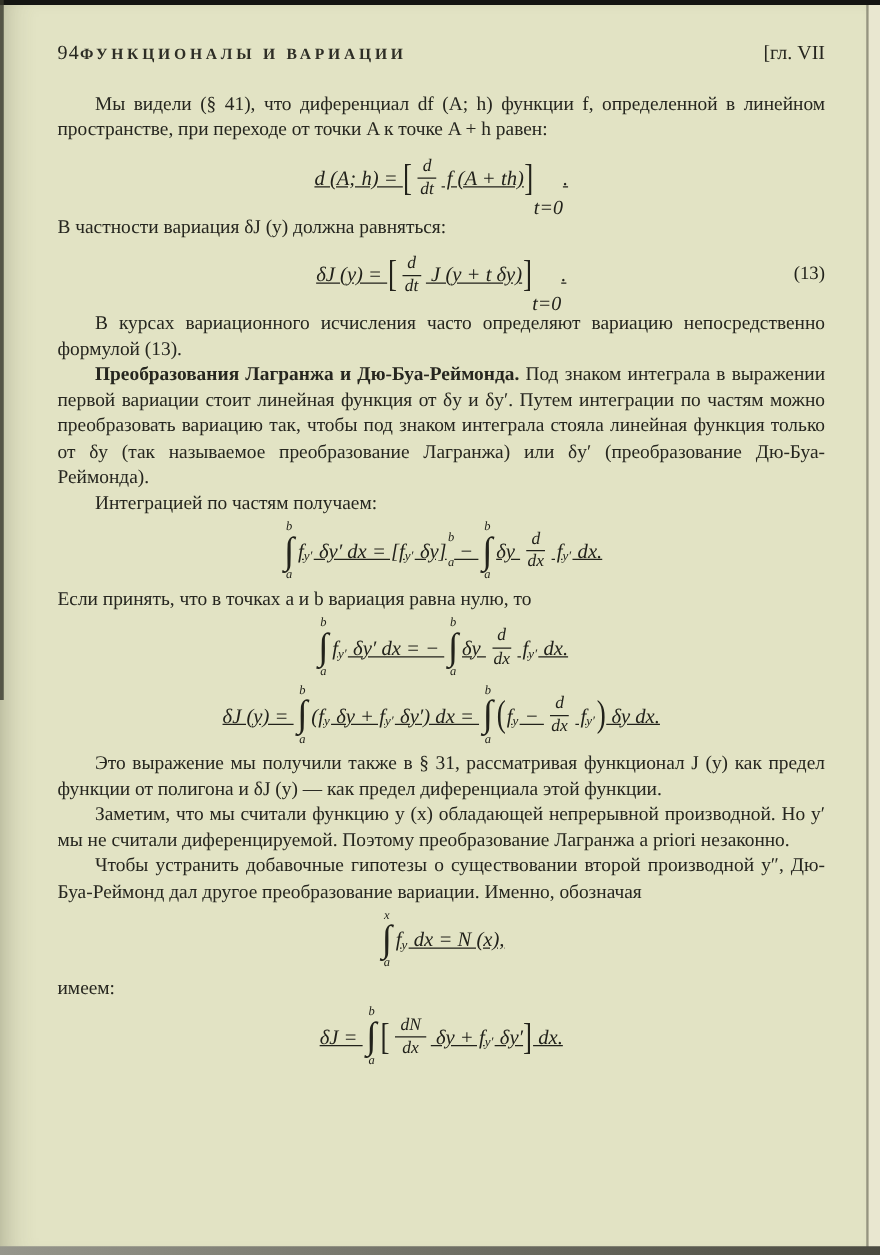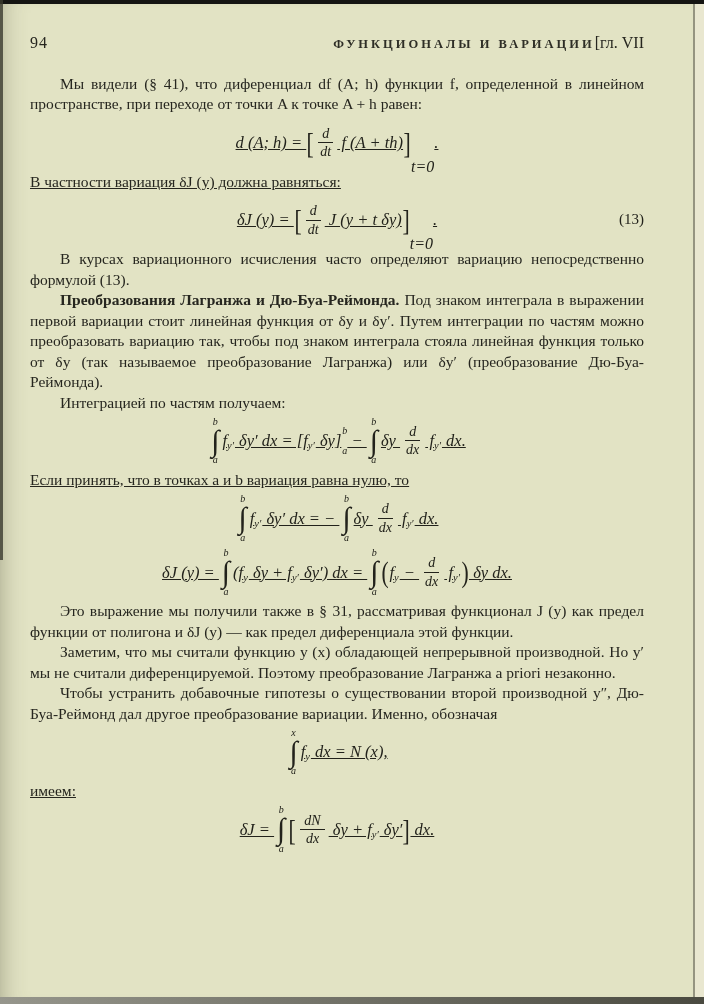--- a/index.html
+++ b/index.html
@@ -12,30 +12,30 @@
     color:#26261f;
     box-shadow:inset 18px 0 26px -18px rgba(80,80,55,.45), inset -6px 0 14px -8px rgba(90,90,60,.35);
   }
   
   .edge-top{position:absolute;top:0;left:0;width:704px;height:4px;background:#141412;}
   .edge-left{position:absolute;top:0;left:0;width:3px;height:560px;background:#3a392e;opacity:.8;}
   .edge-right-light{position:absolute;top:4px;right:0;width:9px;height:994px;background:#e9e7d0;}
   .edge-right-line{position:absolute;top:4px;right:9px;width:2px;height:994px;background:#57564a;opacity:.55;}
   .edge-bottom{position:absolute;bottom:0;left:0;width:704px;height:7px;background:linear-gradient(90deg,#96968c,#4a4a40);}
 
-  .content{position:absolute;left:30px;top:34px;width:614px;}
+  .content{position:absolute;left:46px;top:34px;width:614px;}
 
   .header{display:flex;align-items:baseline;margin-bottom:22px;}
   .page-num{font-size:16px;letter-spacing:1px;}
-  .run-title{flex:1;text-align:right;font-size:12.5px;letter-spacing:3px;font-weight:bold;color:#2e2e26;}
+  .run-title{flex:1;text-align:left;font-size:12.5px;letter-spacing:3px;font-weight:bold;color:#2e2e26;}
   .chapter{font-size:16px;white-space:nowrap;}
 
   .body-text{font-size:15.5px;line-height:1.32;text-align:justify;}
   .body-text p{margin:0;text-indent:30px;}
-  .body-text p.noindent{text-indent:0;text-decoration:underline;}
+  .body-text p.noindent{text-indent:0;}
   .lead-bold{font-weight:bold;}
 
   
   .frow{
     display:flex;justify-content:center;align-items:center;
     position:relative;margin:3px 0 4px;min-height:50px;
     font-style:italic;font-size:16.5px;color:#22221b;
   }
   .ftag{position:absolute;right:0;top:50%;transform:translateY(-50%);font-style:normal;font-size:15px;}
   .tk-txt{white-space:pre;text-decoration:underline;}

